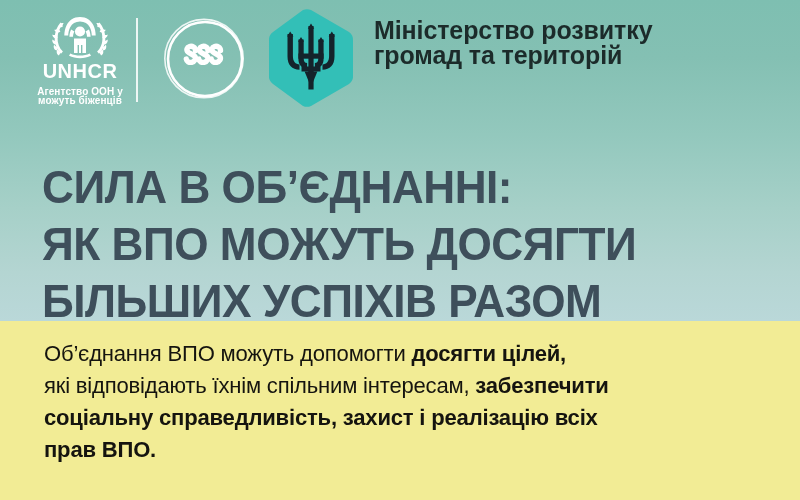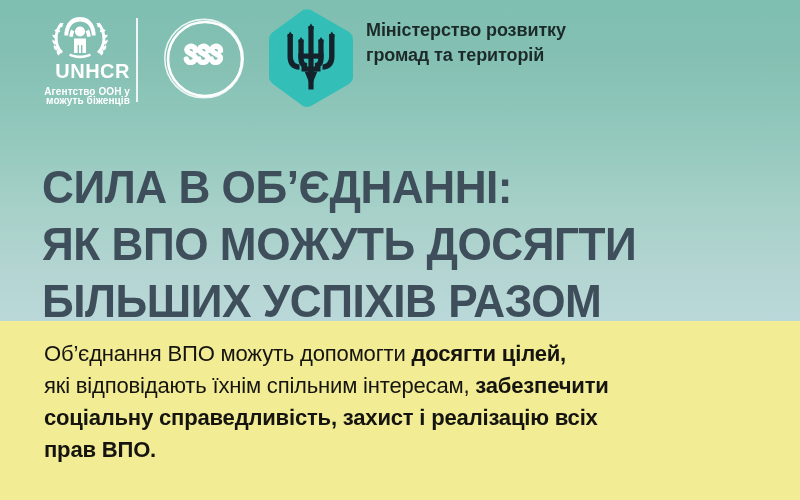--- a/index.html
+++ b/index.html
@@ -55,21 +55,21 @@
     width: 800px;
     height: 118px;
   }
 
   
   .unhcr-lockup {
     position: absolute;
     left: 30px;
     top: 10px;
     width: 100px;
-    text-align: right;
+    text-align: center;
     color: #ffffff;
   }
   .unhcr-emblem {
     display: block;
     margin: 0 auto;
   }
   .unhcr-word {
     font-family: "Liberation Sans", sans-serif;
     font-weight: bold;
     font-size: 20px;
@@ -112,27 +112,27 @@
     position: absolute;
     left: 265px;
     top: 8px;
     width: 92px;
     height: 100px;
   }
 
   
   .ministry-name {
     position: absolute;
-    left: 366px;
+    left: 374px;
     top: 18px;
     width: 420px;
     color: #1c2b2a;
     font-family: "Liberation Sans", sans-serif;
     font-weight: bold;
-    font-size: 18px;
+    font-size: 25px;
     line-height: 25px;
     letter-spacing: -0.1px;
   }
   .ministry-name .ln { display: block; white-space: nowrap; }
 
   
   .headline {
     position: absolute;
     left: 42px;
     top: 128px;

